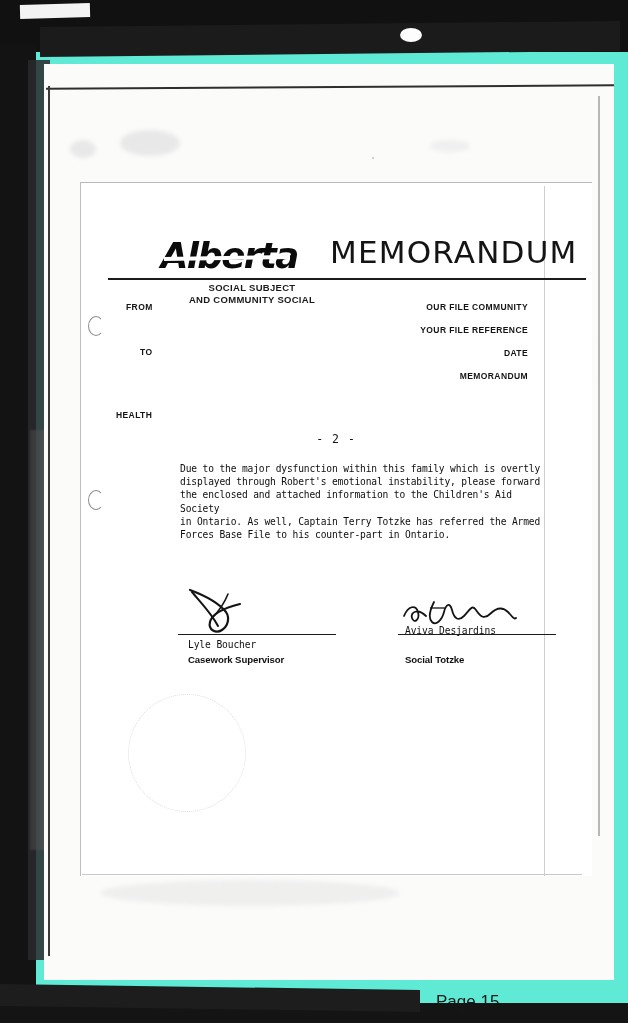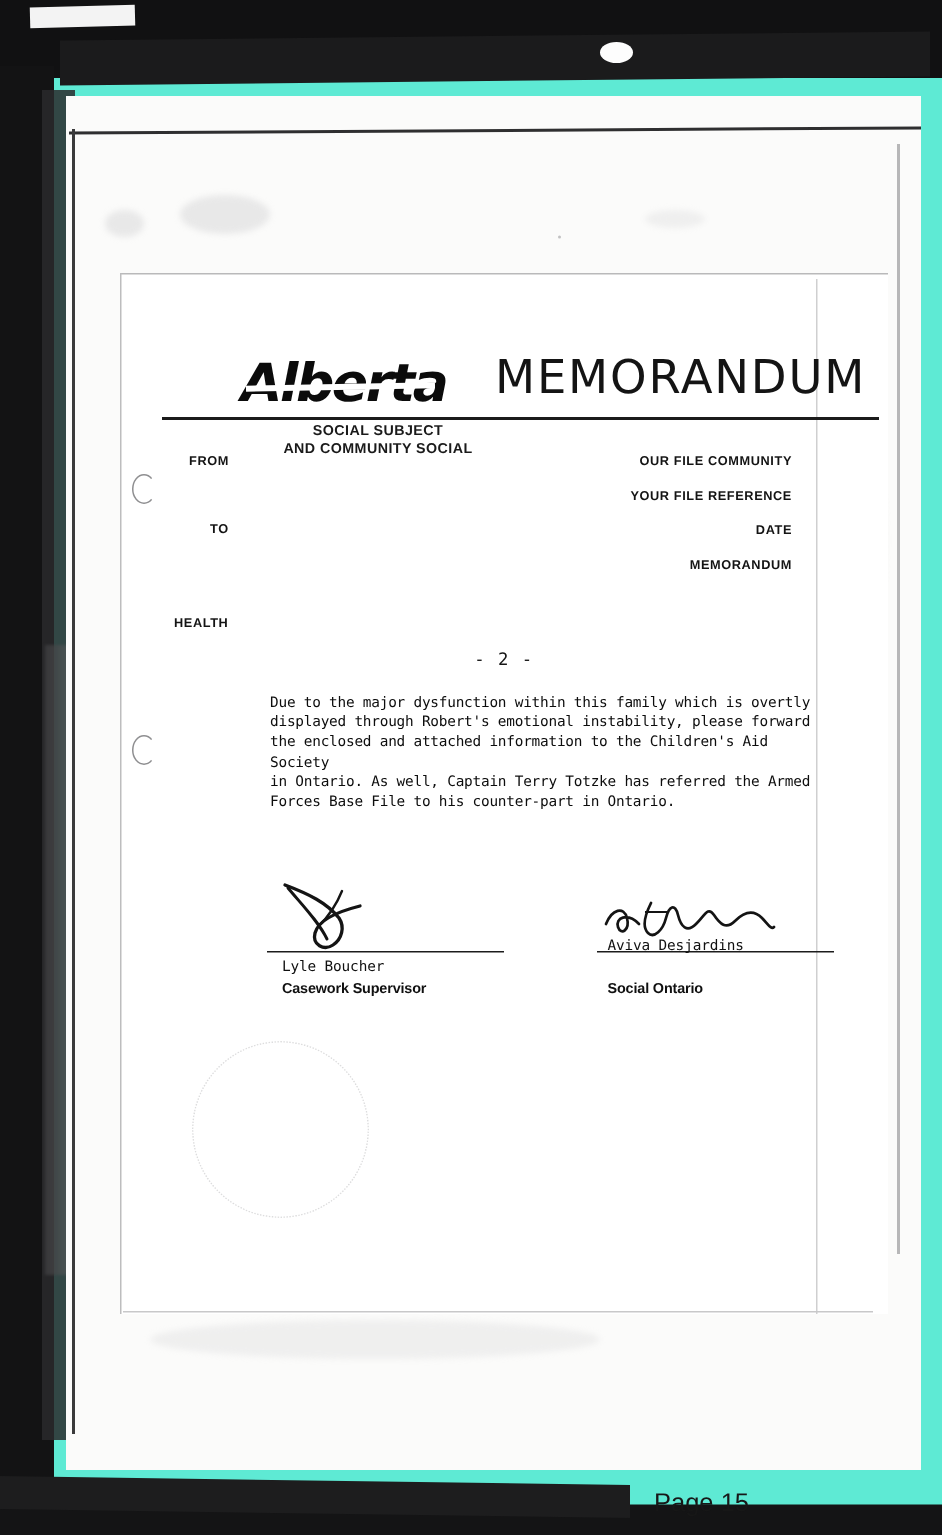--- a/index.html
+++ b/index.html
@@ -431,19 +431,19 @@
 
     <div class="handwriting hand-right">
       <svg width="120" height="40" viewBox="0 0 120 40">
         <path d="M4 22 C8 12, 16 10, 18 18 C20 26, 14 30, 12 24 C10 18, 18 14, 26 22" fill="none" stroke="#141414" stroke-width="1.8" stroke-linecap="round"></path>
         <path d="M34 8 C30 16, 28 24, 32 28 C36 32, 42 26, 44 18 C46 10, 50 8, 52 16 C54 24, 58 28, 64 22 C70 16, 72 10, 76 16 C80 22, 84 26, 90 20 C96 14, 102 12, 108 18 C112 22, 114 26, 116 24" fill="none" stroke="#141414" stroke-width="1.8" stroke-linecap="round"></path>
         <path d="M30 14 L46 14" fill="none" stroke="#141414" stroke-width="1.3"></path>
       </svg>
     </div>
     <div class="sig-line sig-line-right"></div>
     <div class="sig-name name-right">Aviva Desjardins</div>
-    <div class="sig-title title-right">Social Ontario</div>
+    <div class="sig-title title-right">Social Totzke</div>
 
   </div>
 
   <div class="page-footer">Page 15</div>
 
 </div>
 
 </body></html>

